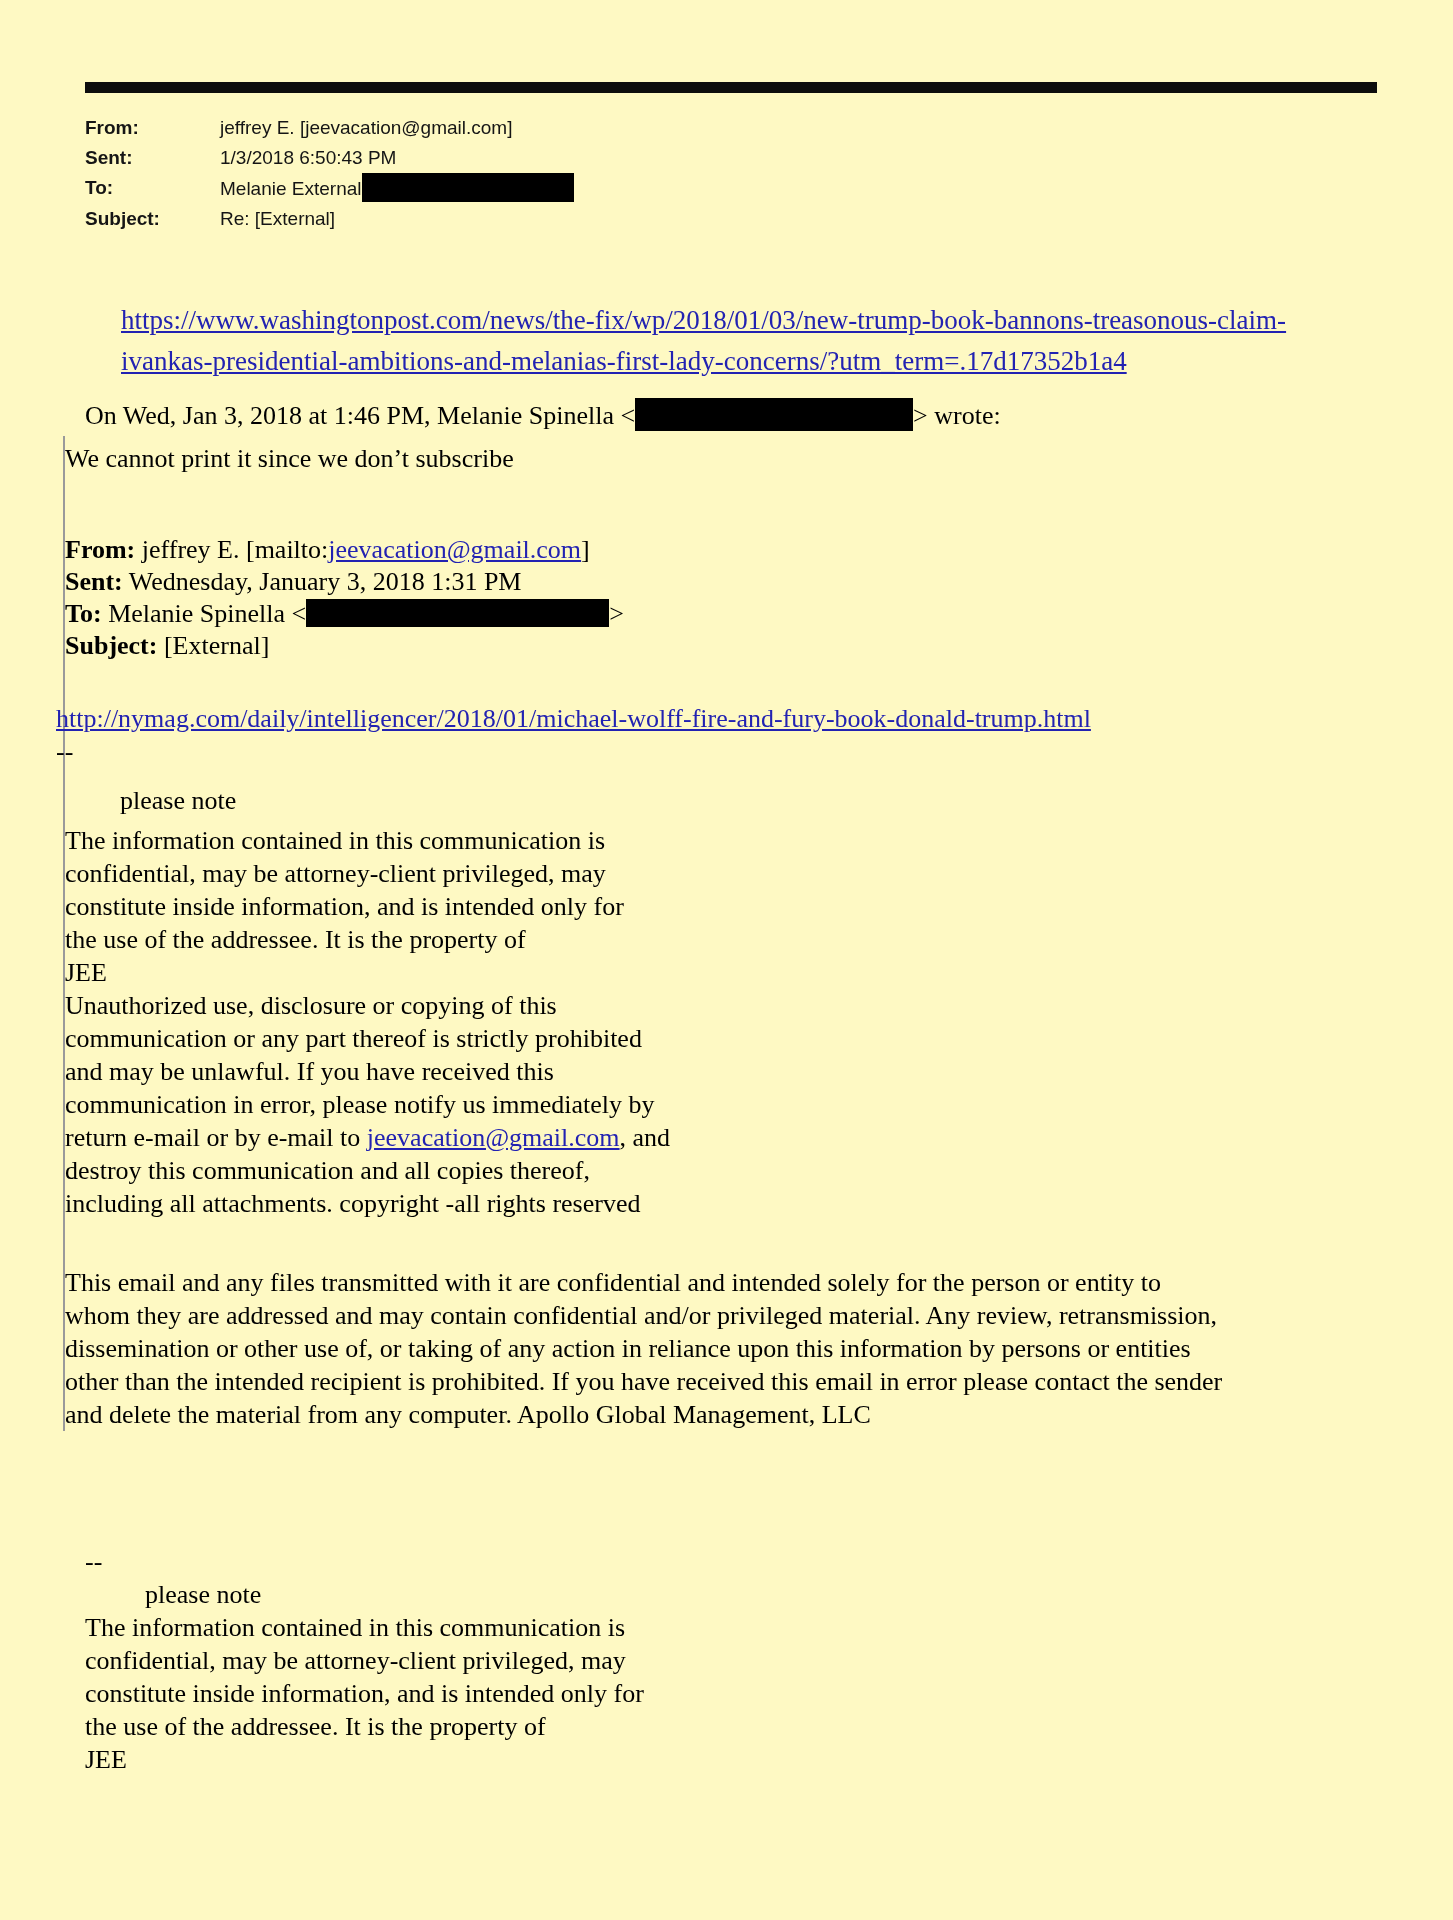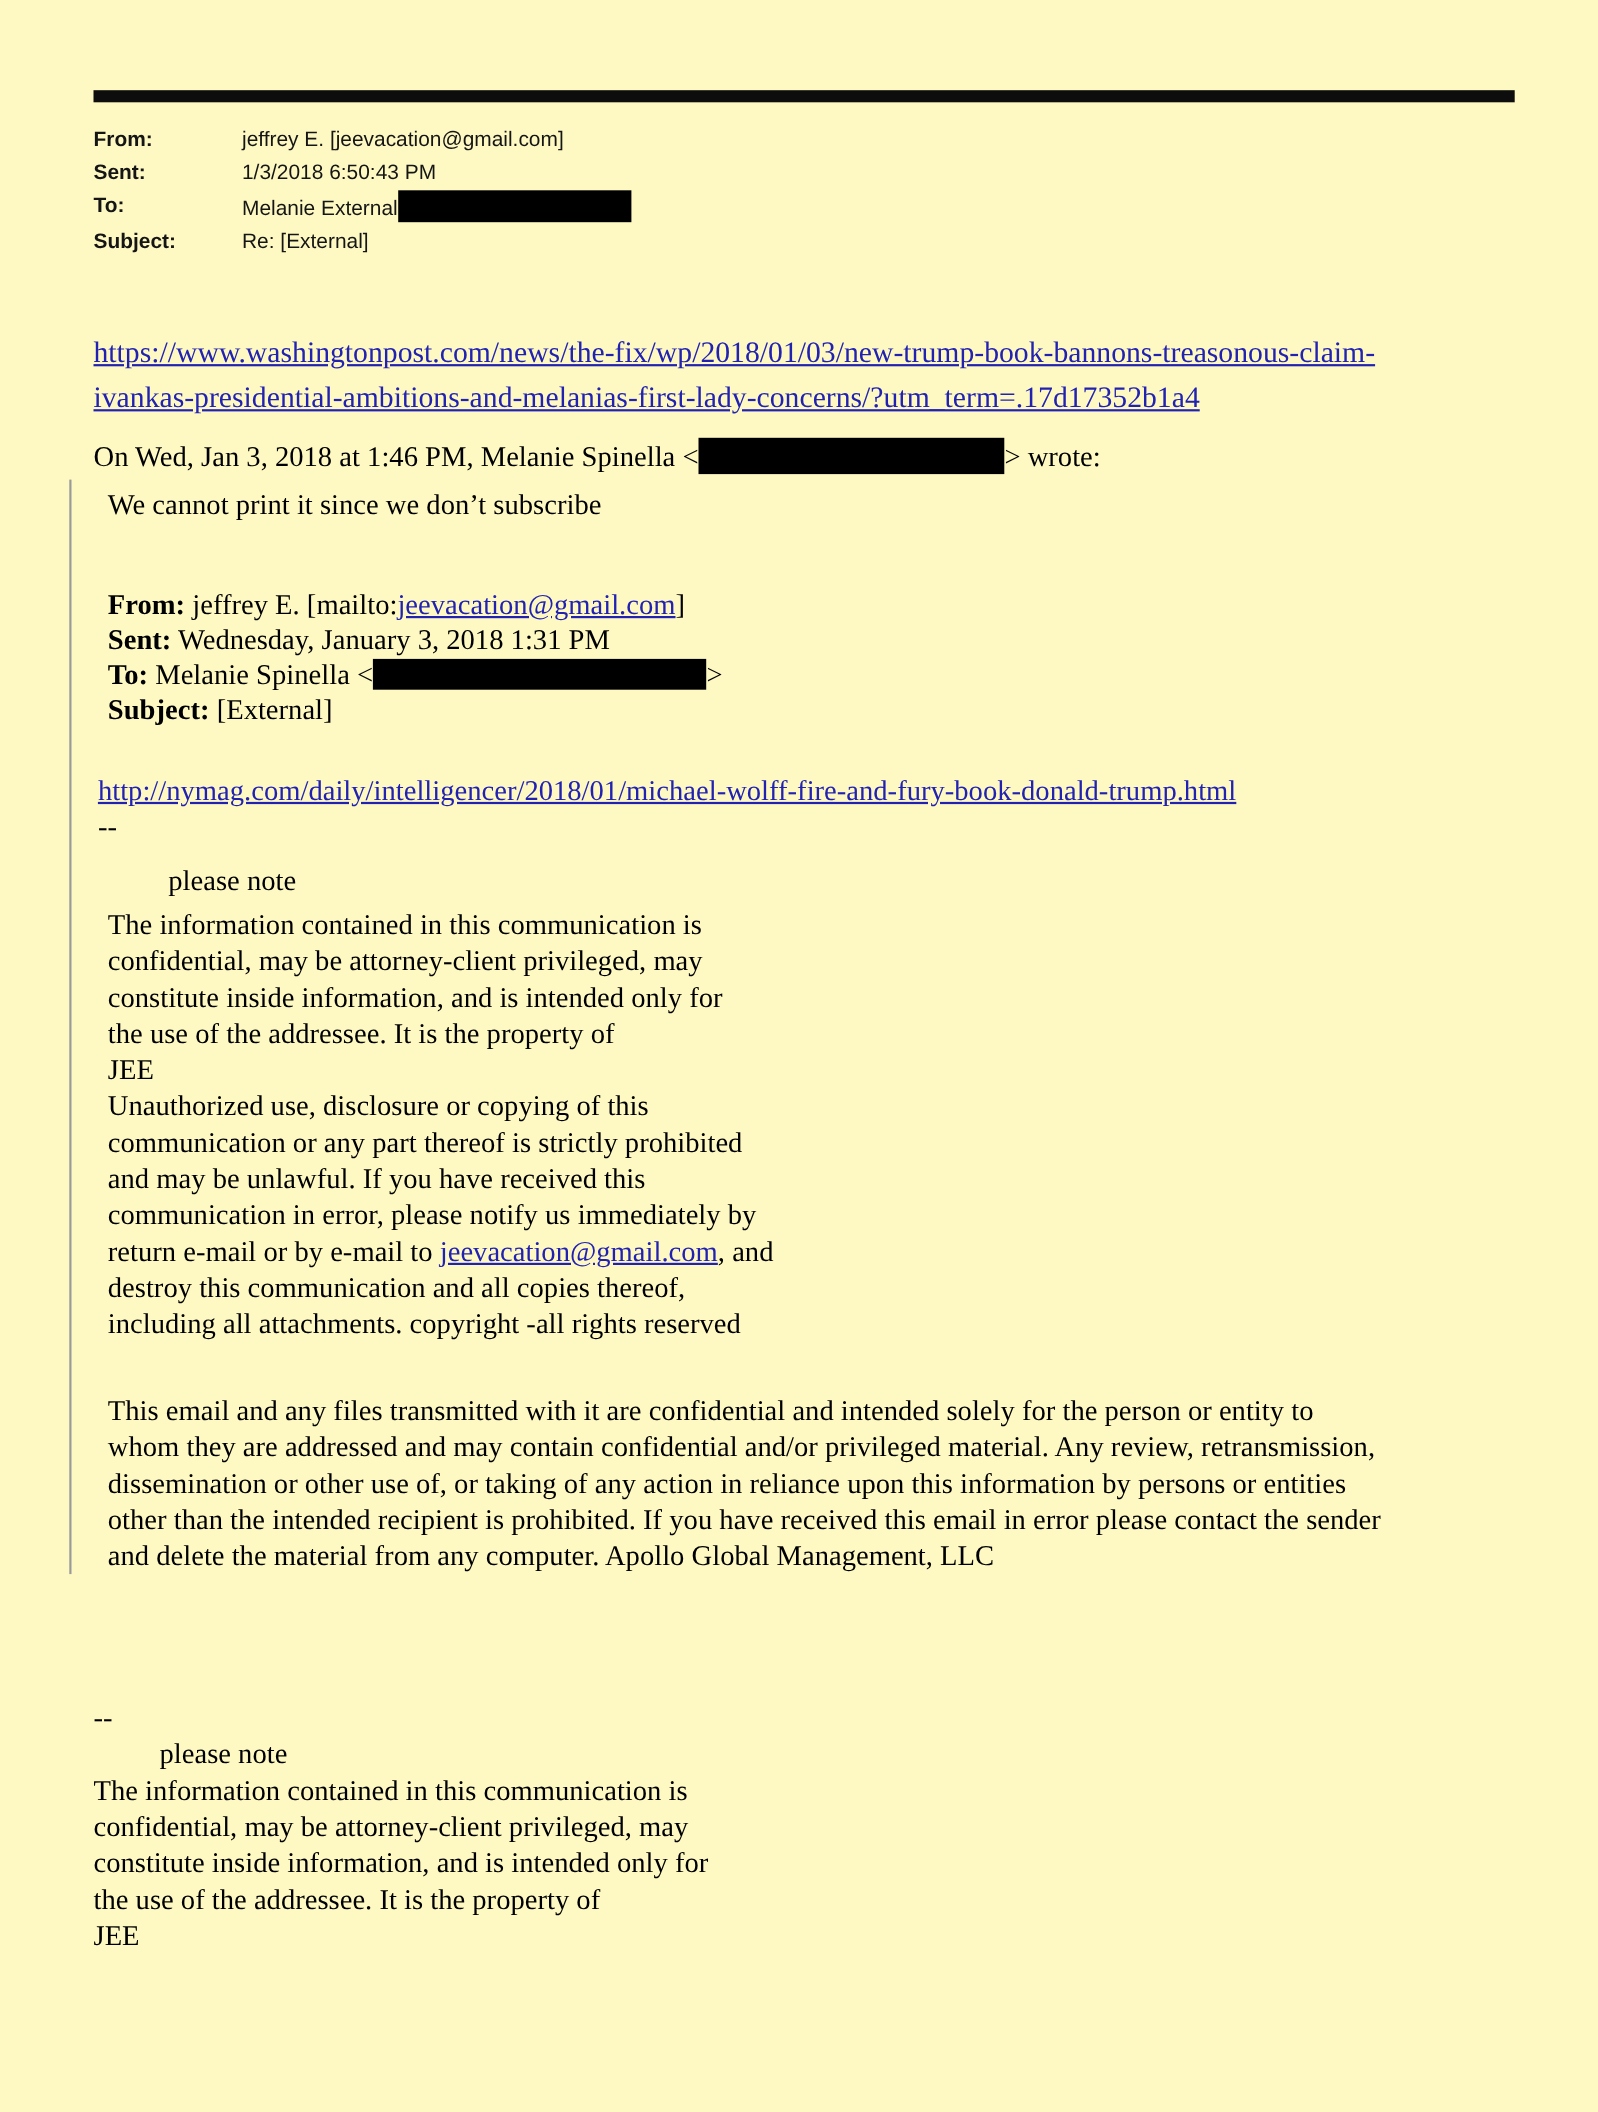--- a/index.html
+++ b/index.html
@@ -16,27 +16,27 @@
   
   .redact{display:inline-block;background:var(--redact,#000);}
   .r-hdr{width:212px;height:29px;vertical-align:-7px;}
   .r-intro{width:278px;height:33px;vertical-align:-7px;}
   .r-qto{width:303px;height:28px;vertical-align:-5px;}
 
   
   a.lnk{color:var(--link,#2222B2);text-decoration:underline;cursor:pointer;}
 
   .wapo{position:absolute;left:85px;top:300px;font-size:27px;line-height:41px;display:block;}
-  .wline{display:block;}
+  .wline{display:block;margin-left:36px;}
 
   .onwed{position:absolute;left:85px;top:398px;font-size:26px;}
 
   
   .quote{position:absolute;left:63px;top:436px;width:1345px;border-left:2px solid #9a9a9a;
-         padding-left:33px;font-size:26px;line-height:33px;}
+         font-size:26px;line-height:33px;}
   .q-msg{margin-top:6px;}
   .q-hdr{margin-top:59px;line-height:32px;}
   .q-nymag{display:block;margin-top:40px;margin-left:-9px;}
   .q-sep{margin-left:-9px;}
   .q-note{margin-top:16px;padding-left:55px;}
   .q-disc{margin-top:7px;}
   .q-apollo{margin-top:46px;}
   .tline{min-height:33px;}
 
   

